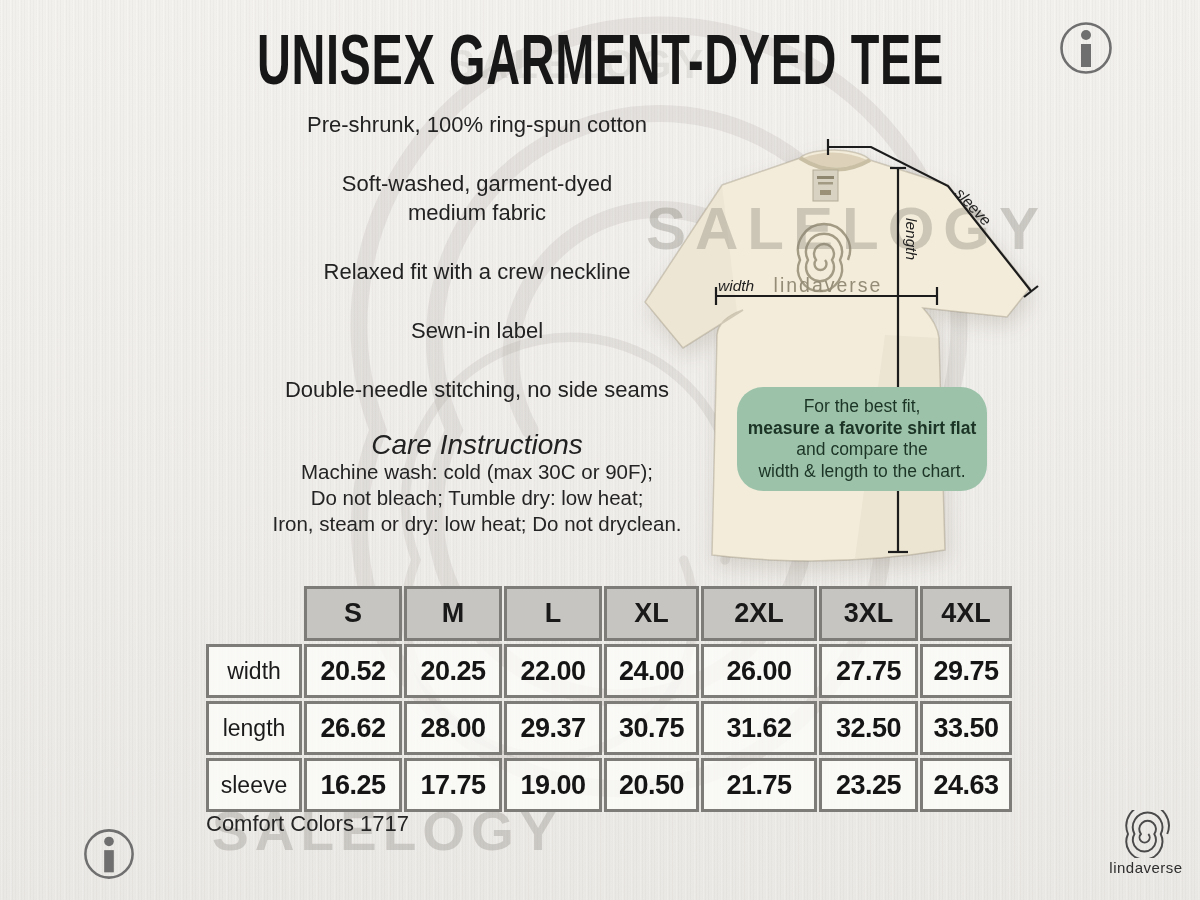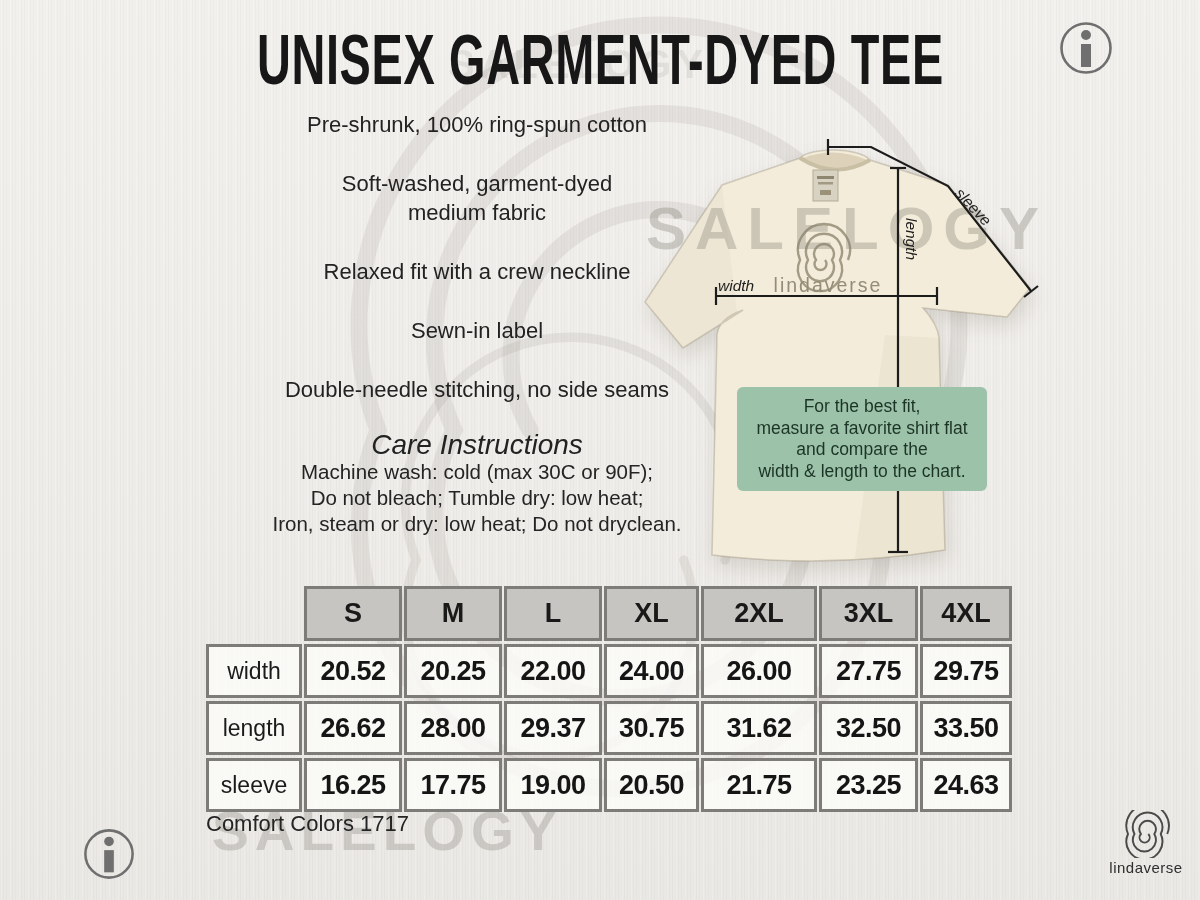--- a/index.html
+++ b/index.html
@@ -30,23 +30,23 @@
   .care-heading{font-size:28px;line-height:29px;margin-top:-4px;color:#222;font-style:italic;}
   .care-line{font-size:20.5px;line-height:26px;color:#242424;}
 
   
   .info-icon{z-index:5;}
   .info-tr{left:1058px;top:20px;}
   .info-bl{left:82px;top:827px;}
 
   
   .fit-tip{left:737px;top:387px;width:250px;height:104px;background:#9cc3aa;
-      border-radius:6px;z-index:5;display:flex;flex-direction:column;justify-content:center;
+      border-radius:26px;z-index:5;display:flex;flex-direction:column;justify-content:center;
       text-align:center;font-size:17.5px;line-height:21.5px;color:#1c3425;}
-  .fit-tip .b{font-weight:400;}
+  .fit-tip .b{font-weight:700;}
 
   
   .size-table{left:204px;top:583px;z-index:5;border-collapse:separate;border-spacing:2px 3px;}
   .size-table td,.size-table th{border:3px solid #7e7c79;text-align:center;vertical-align:middle;
       background:rgba(253,252,250,.8);padding:0;}
   .size-table .head th{background:#c7c5c2;height:49px;font-size:27px;font-weight:700;color:#191919;}
   .size-table td.blank{border:none;background:transparent;}
   .size-table .rowlabel{font-size:23px;font-weight:500;height:48px;color:#1b1b1b;}
   .size-table td.val{font-size:27px;font-weight:700;letter-spacing:-.5px;color:#151515;}
 

